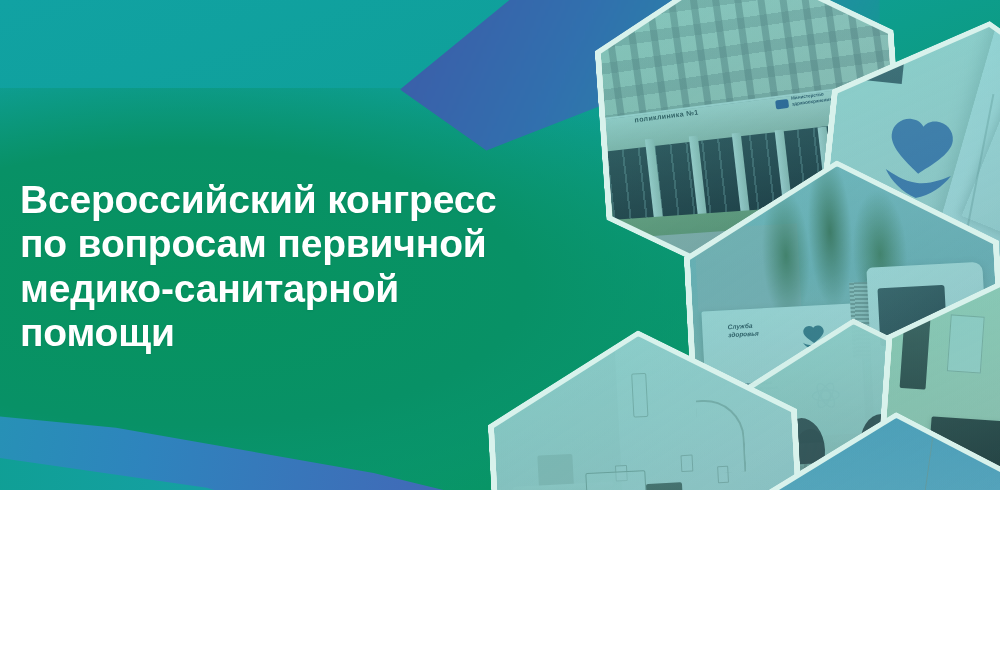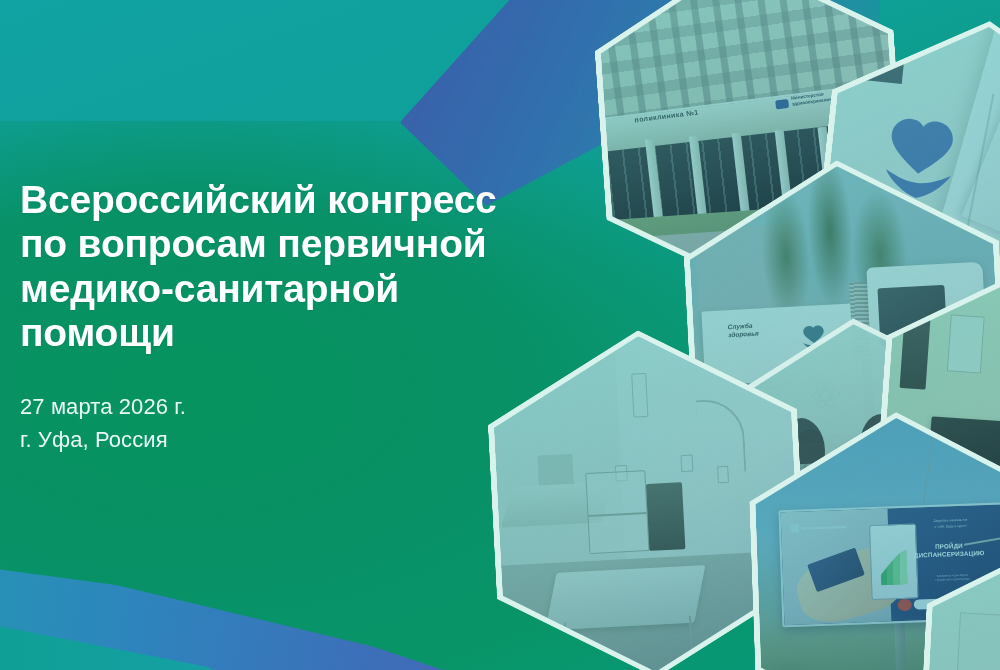--- a/index.html
+++ b/index.html
@@ -2,21 +2,21 @@
 <html lang="ru"><head>
 <meta charset="utf-8">
 <title>Congress Banner</title>
 <style>
   html,body{margin:0;padding:0;background:#ffffff;}
   *{box-sizing:border-box;}
 
   #stage{
     position:relative;
     width:1000px;
-    height:670px;
+    height:490px;
     overflow:hidden;
     font-family:"Liberation Sans","DejaVu Sans",sans-serif;
     background:#0e9fa1;
   }
 
   
   .bg-base{
     position:absolute; inset:0;
     background:linear-gradient(160deg,#11a2a3 0%, #0fa09a 28%, #0b9a7c 55%, #089566 78%, #06997f 100%);
   }
@@ -534,19 +534,15 @@
       </div>
     </div>
 
   </div>
 
   <div class="copy">
     <h1 class="headline">Всероссийский конгресс
 по вопросам первичной
 медико-санитарной
 помощи</h1>
-    <div class="meta">
-      <div class="meta-line">27 марта 2026 г.</div>
-      <div class="meta-line">г. Уфа, Россия</div>
-    </div>
   </div>
 
 </div>
 
 </body></html>

